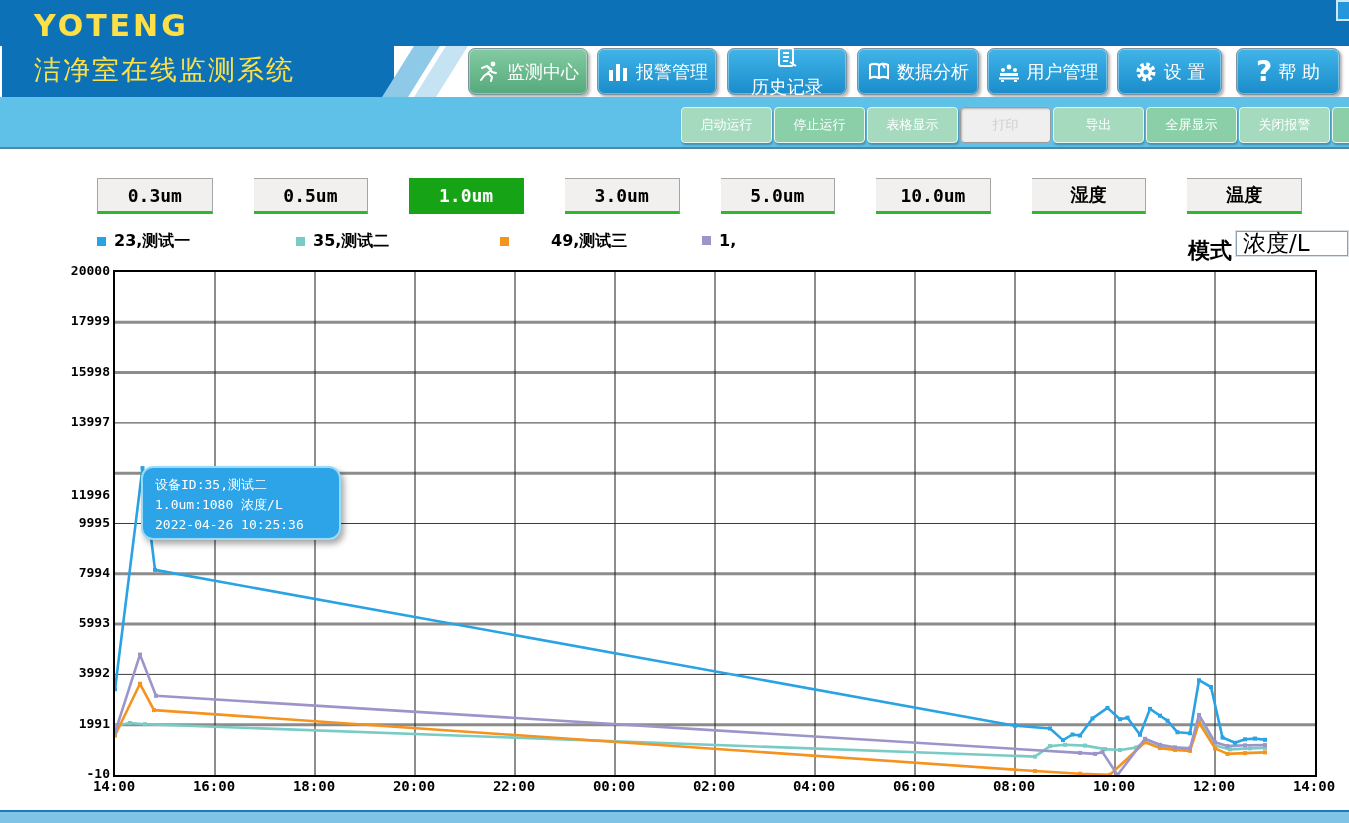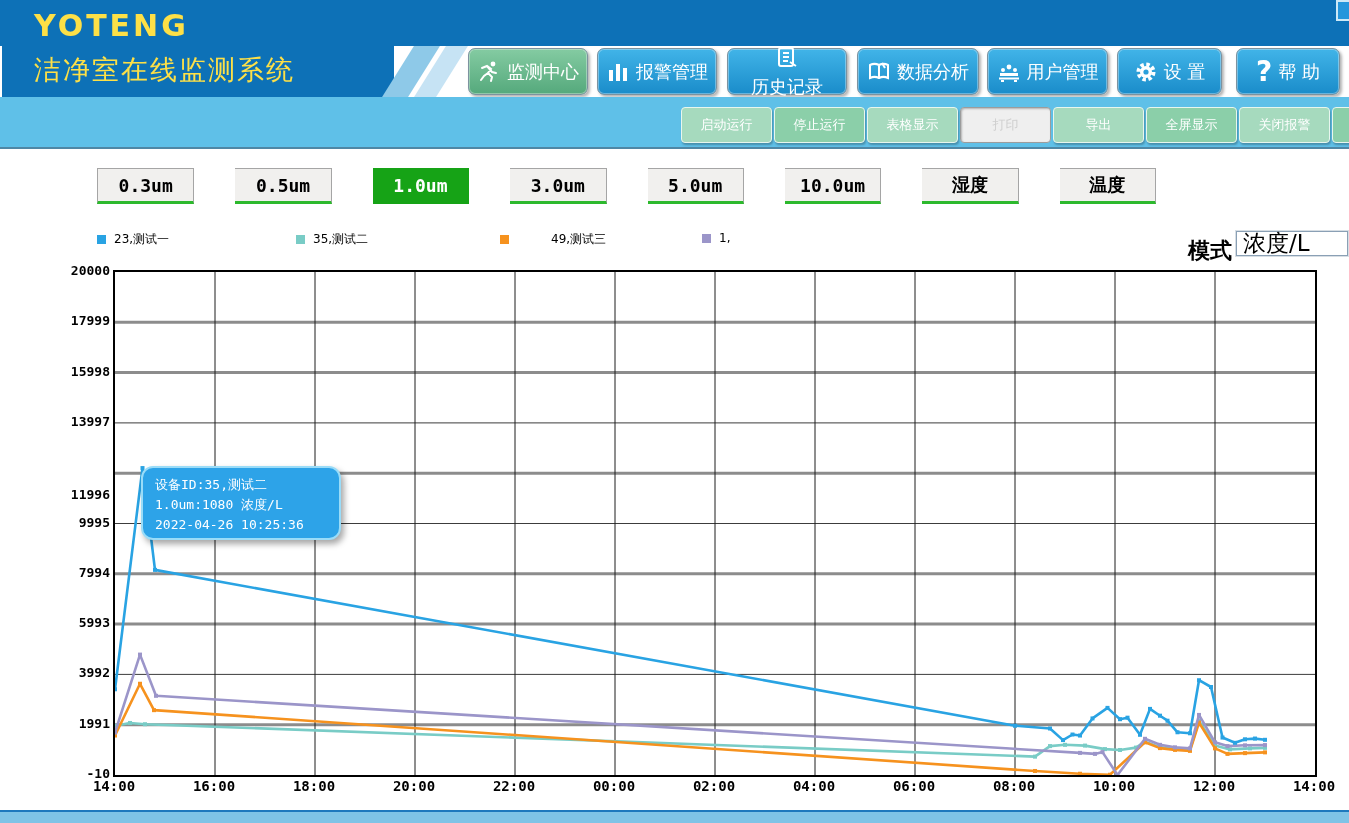--- a/index.html
+++ b/index.html
@@ -31,31 +31,31 @@
   .toolbar-sep{position:absolute;left:0;top:147px;width:1349px;height:2px;background:#4f87a5;}
   .tb-row{position:absolute;left:681px;top:107px;display:flex;gap:2px;}
   .tb-btn{width:91px;height:36px;border:1px solid #e8f6ee;border-radius:4px;color:#fff;font-size:13px;
     display:flex;align-items:center;justify-content:center;cursor:pointer;
     box-shadow:1px 2px 2px rgba(0,0,0,.25);background:#a6dabe;
     font-family:"DejaVu Sans","Liberation Sans",sans-serif;padding:0;}
   .tb-btn.dark{background:#8bcfa9;}
   .tb-btn.pressed{background:#efefef;color:#cfcfcf;border-color:#9c9c9c;box-shadow:inset 1px 1px 2px rgba(0,0,0,.25);}
 
   
-  .tabs{position:absolute;left:97px;top:168px;width:1059px;height:36px;display:flex;gap:41px;}
+  .tabs{position:absolute;left:97px;top:178px;width:1205px;height:36px;display:flex;gap:41px;}
   .tab{flex:1;display:flex;align-items:center;justify-content:center;background:#f1f0ee;
     border:1px solid #a5a5a5;border-left:none;border-bottom:3px solid #2db92d;
     font-family:"DejaVu Sans Mono","Liberation Mono",monospace;font-weight:bold;font-size:18px;color:#000;cursor:pointer;}
   .tab:first-child{border-left:1px solid #a5a5a5;}
   .tab.active{background:#16a316;color:#fff;border-color:#16a316;border-bottom:3px solid #16a316;}
 
   
   .legend-item{position:absolute;top:231px;display:flex;align-items:center;gap:8px;}
   .leg-sw{width:9px;height:9px;display:inline-block;}
-  .leg-tx{font-size:12px;font-weight:normal;font-family:"DejaVu Sans","Liberation Sans",sans-serif;}
+  .leg-tx{font-size:16px;font-weight:bold;font-family:"DejaVu Sans","Liberation Sans",sans-serif;}
   .mode-label{position:absolute;left:1188px;top:236px;font-size:22px;font-weight:bold;}
   .mode-select{position:absolute;left:1236px;top:231px;width:112px;height:25px;background:#fff;
     border:1px solid #8aa0b5;box-shadow:0 0 0 1px #d7dee4;font-size:23px;display:flex;align-items:center;
     padding-left:6px;box-sizing:border-box;cursor:pointer;}
 
   
   .chart-plot{position:absolute;left:113px;top:270px;width:1200px;height:503px;border:2px solid #000;}
   .ytick{position:absolute;left:40px;width:70px;text-align:right;font-size:13px;font-weight:bold;
     font-family:"DejaVu Sans Mono","Liberation Mono",monospace;}
   .xtick{position:absolute;top:778px;width:60px;text-align:center;font-size:14px;font-weight:bold;

